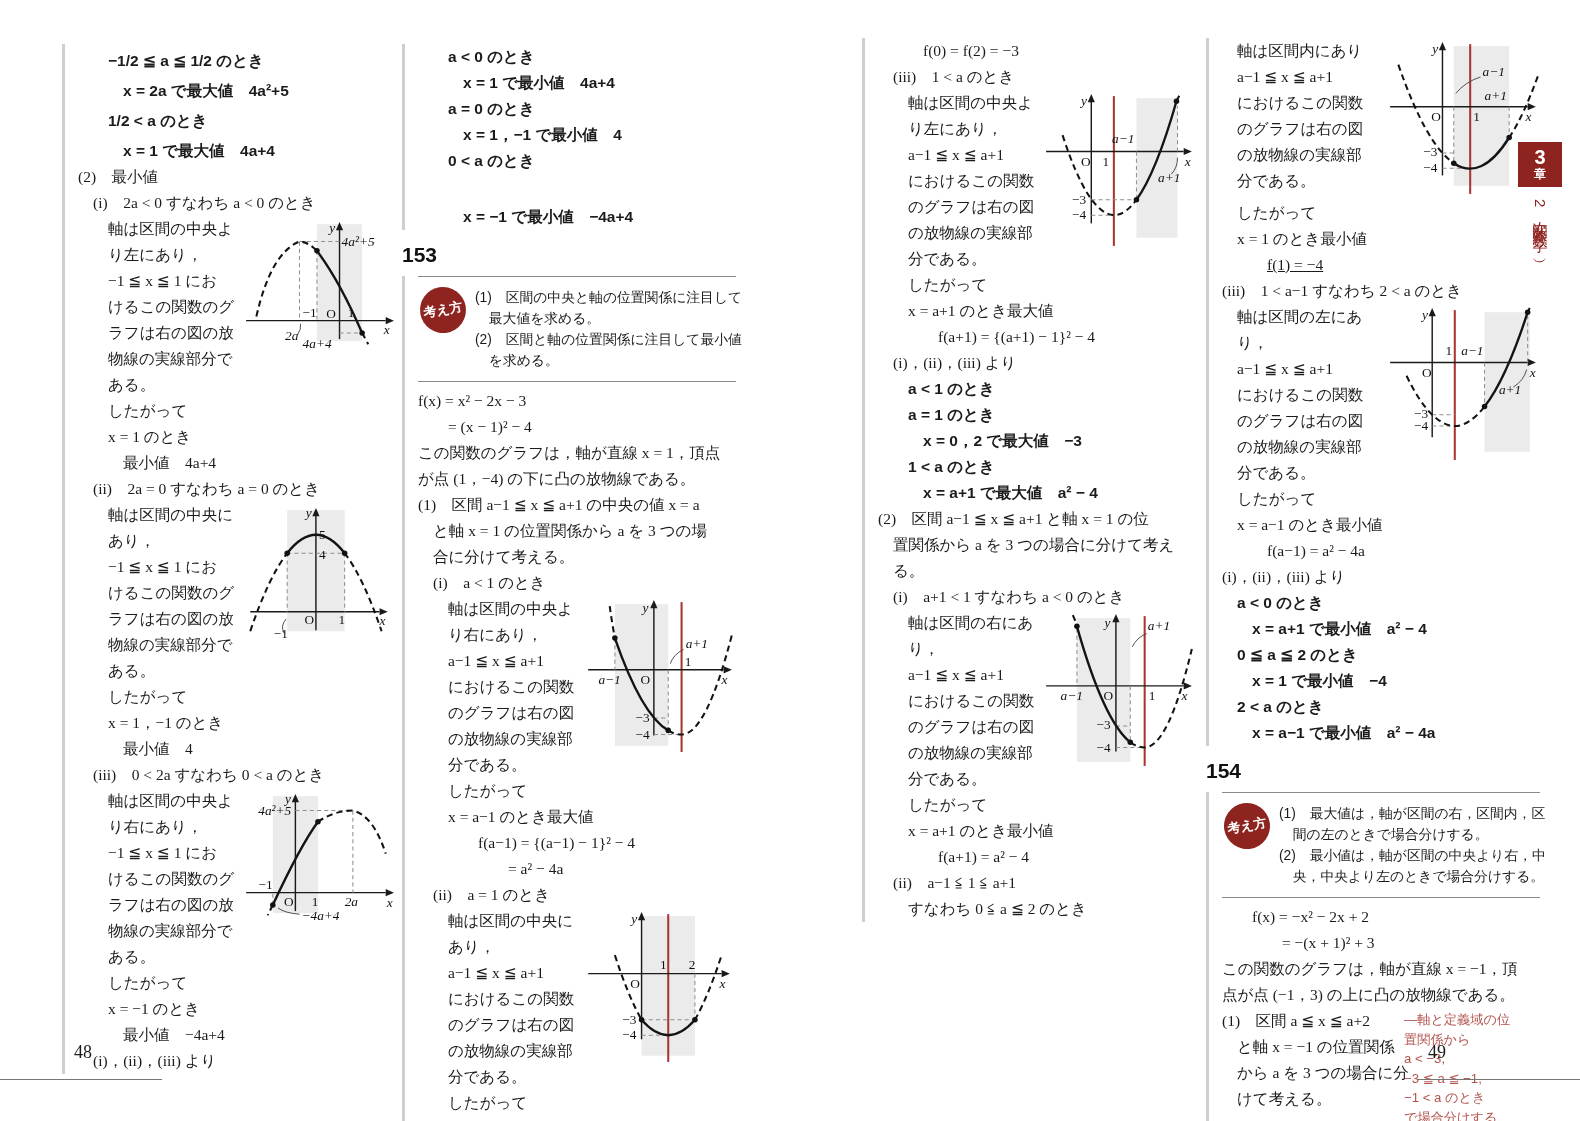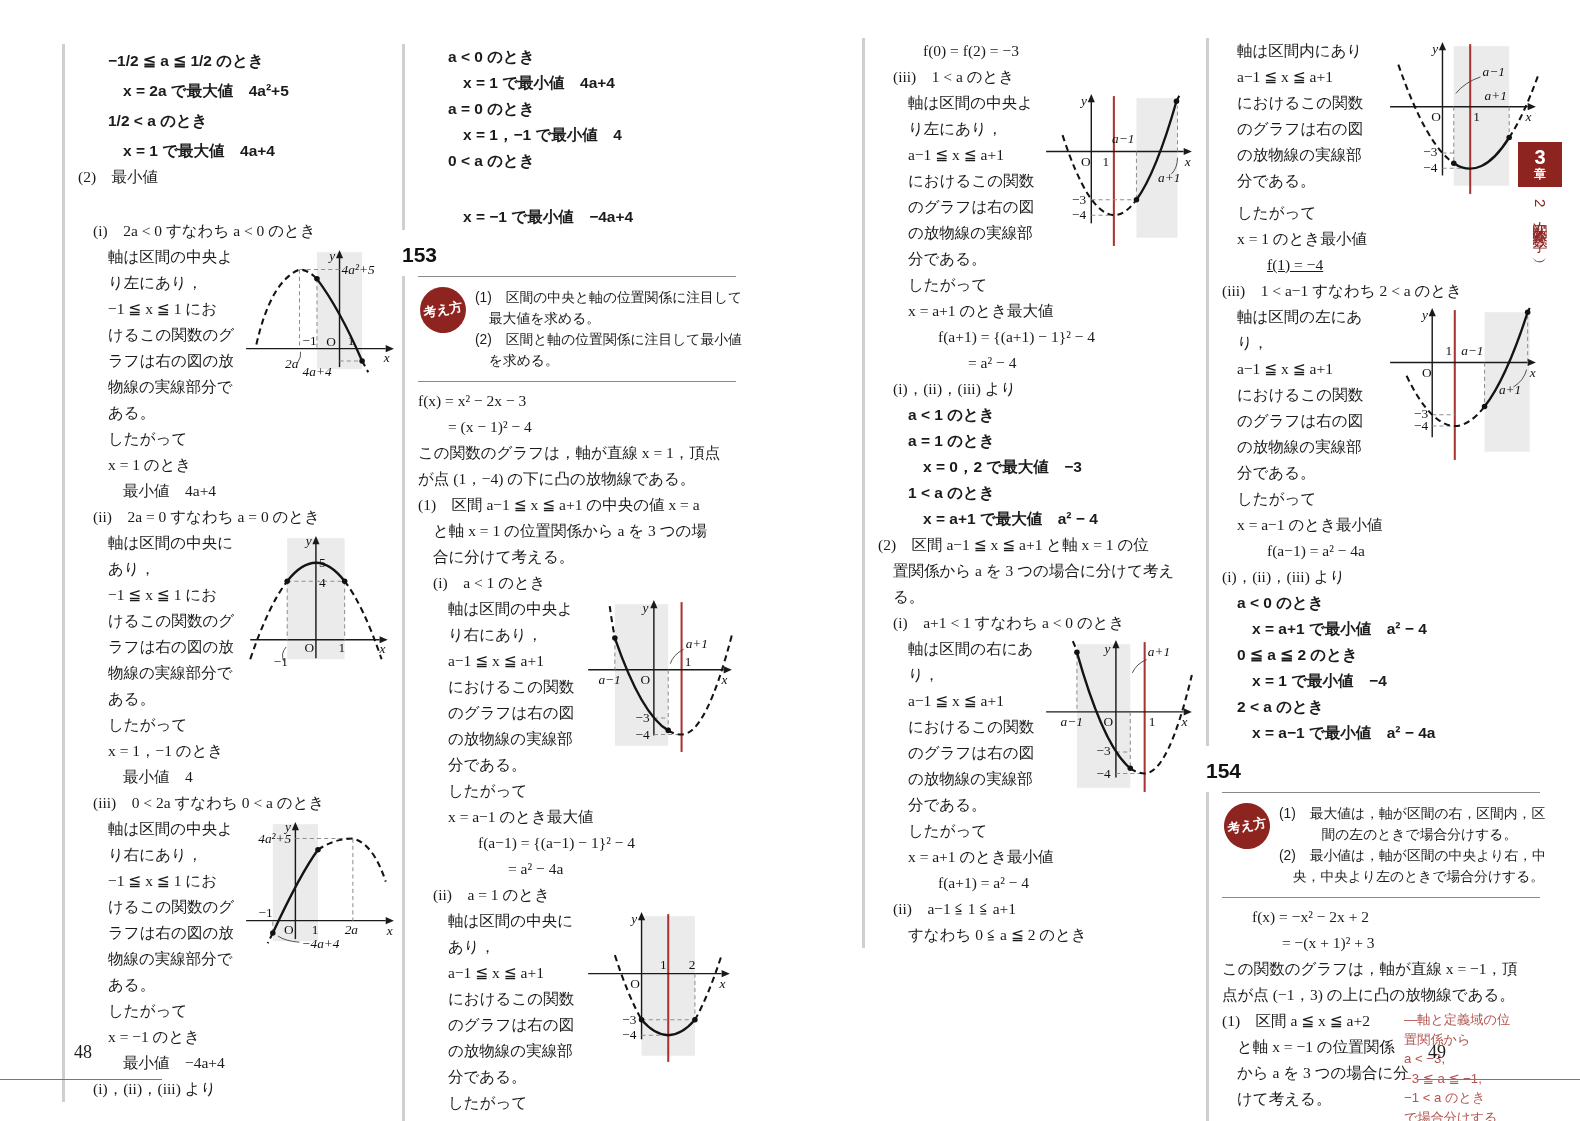--- a/index.html
+++ b/index.html
@@ -49,21 +49,21 @@
 <body>
 
 <div>
   <div class="col" style="left:62px;top:44px">
       <div class="sec">
         <div class="line tall" style="padding-left: 30px;"><span class="bseg">−1/2 ≦ a ≦ 1/2 のとき</span></div>
         <div class="line" style="padding-left: 45px;"><span class="bseg">x = 2a で最大値　4a²+5</span></div>
         <div class="line tall" style="padding-left: 30px;"><span class="bseg">1/2 &lt; a のとき</span></div>
         <div class="line" style="padding-left: 45px;"><span class="bseg">x = 1 で最大値　4a+4</span></div>
         <div class="line" style="padding-left: 0px;"><span>(2)　最小値</span></div>
-        <div class="line" style="padding-left: 15px; margin-top: 28px;"><span>(i)　2a &lt; 0 すなわち a &lt; 0 のとき</span></div>
+        <div class="line" style="padding-left: 15px;"><span>(i)　2a &lt; 0 すなわち a &lt; 0 のとき</span></div>
         <div class="row">
           <div class="rowtext">
             <div class="line" style="padding-left: 30px;"><span>軸は区間の中央よ</span></div>
             <div class="line" style="padding-left: 30px;"><span>り左にあり，</span></div>
             <div class="line" style="padding-left: 30px;"><span>−1 ≦ x ≦ 1 にお</span></div>
             <div class="line" style="padding-left: 30px;"><span>けるこの関数のグ</span></div>
             <div class="line" style="padding-left: 30px;"><span>ラフは右の図の放</span></div>
             <div class="line" style="padding-left: 30px;"><span>物線の実線部分で</span></div>
             <div class="line" style="padding-left: 30px;"><span>ある。</span></div>
           </div>
@@ -313,21 +313,20 @@
     <text class="n" x="59" y="72">1</text>
     <text x="113" y="88">a+1</text>
     <text class="n" text-anchor="end" x="43" y="109">−3</text>
     <text class="n" text-anchor="end" x="43" y="124">−4</text>
   </svg>
 </div>
         </div>
         <div class="line" style="padding-left: 30px;"><span>したがって</span></div>
         <div class="line" style="padding-left: 30px;"><span>x = a+1 のとき最大値</span></div>
         <div class="line" style="padding-left: 60px;"><span>f(a+1) = {(a+1) − 1}² − 4</span></div>
-        <div class="line" style="padding-left: 90px;"><span>= a² − 4</span></div>
         <div class="line" style="padding-left: 15px;"><span>(i)，(ii)，(iii) より</span></div>
         <div class="line" style="padding-left: 30px;"><span class="bseg">a &lt; 1 のとき</span></div>
         <div class="line" style="padding-left: 30px;"><span class="bseg">a = 1 のとき</span></div>
         <div class="line" style="padding-left: 45px;"><span class="bseg">x = 0，2 で最大値　−3</span></div>
         <div class="line" style="padding-left: 30px;"><span class="bseg">1 &lt; a のとき</span></div>
         <div class="line" style="padding-left: 45px;"><span class="bseg">x = a+1 で最大値　a² − 4</span></div>
         <div class="line" style="padding-left: 0px;"><span>(2)　区間 a−1 ≦ x ≦ a+1 と軸 x = 1 の位</span></div>
         <div class="line" style="padding-left: 15px;"><span>置関係から a を 3 つの場合に分けて考え</span></div>
         <div class="line" style="padding-left: 15px;"><span>る。</span></div>
         <div class="line" style="padding-left: 15px;"><span>(i)　a+1 &lt; 1 すなわち a &lt; 0 のとき</span></div>
@@ -458,21 +457,21 @@
         <div class="line" style="padding-left: 30px;"><span class="bseg">x = 1 で最小値　−4</span></div>
         <div class="line" style="padding-left: 15px;"><span class="bseg">2 &lt; a のとき</span></div>
         <div class="line" style="padding-left: 30px;"><span class="bseg">x = a−1 で最小値　a² − 4a</span></div>
       </div>
       <div class="heading">154</div>
       <div class="sec">
         <div class="box">
           <div class="badge">考え方</div>
           <div class="boxlines">
             <div class="line" style="padding-left: 0px;"><span>(1)　最大値は，軸が区間の右，区間内，区</span></div>
-            <div class="line" style="padding-left: 0px; text-align: center;"><span>　間の左のときで場合分けする。</span></div>
+            <div class="line" style="padding-left: 0px;"><span>　間の左のときで場合分けする。</span></div>
             <div class="line" style="padding-left: 0px;"><span>(2)　最小値は，軸が区間の中央より右，中</span></div>
             <div class="line" style="padding-left: 0px;"><span>　央，中央より左のときで場合分けする。</span></div>
           </div>
         </div>
         <div class="line" style="padding-left: 30px;"><span>f(x) = −x² − 2x + 2</span></div>
         <div class="line" style="padding-left: 60px;"><span>= −(x + 1)² + 3</span></div>
         <div class="line" style="padding-left: 0px;"><span>この関数のグラフは，軸が直線 x = −1，頂</span></div>
         <div class="line" style="padding-left: 0px;"><span>点が点 (−1，3) の上に凸の放物線である。</span></div>
         <div class="row">
           <div class="rowtext">

